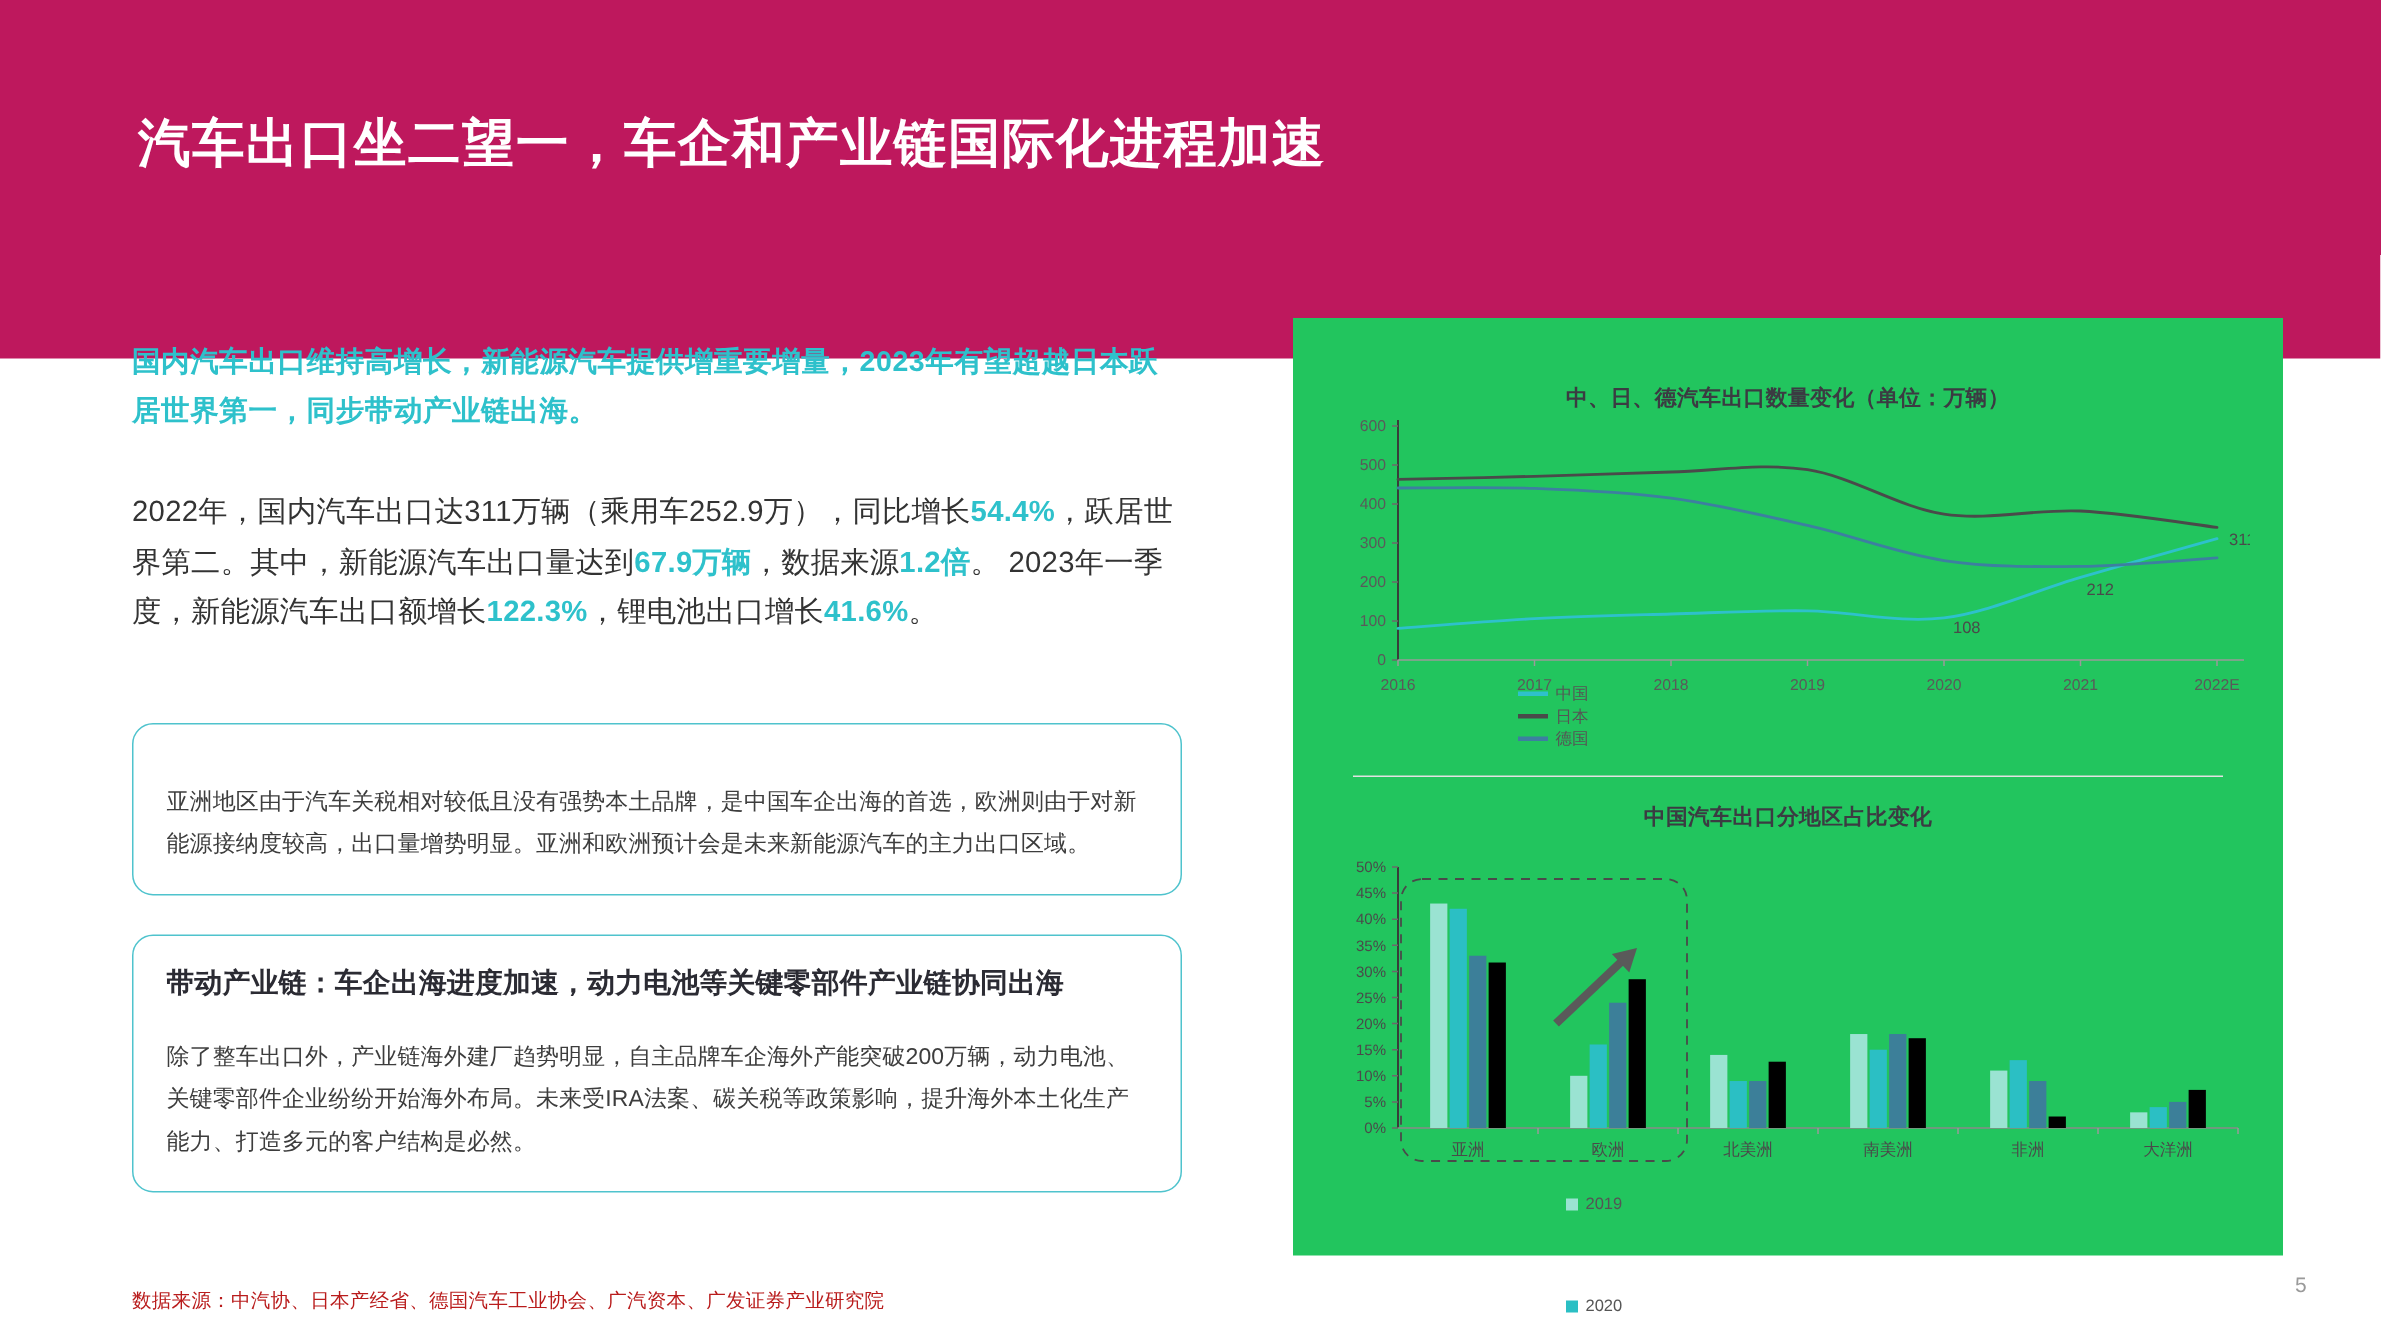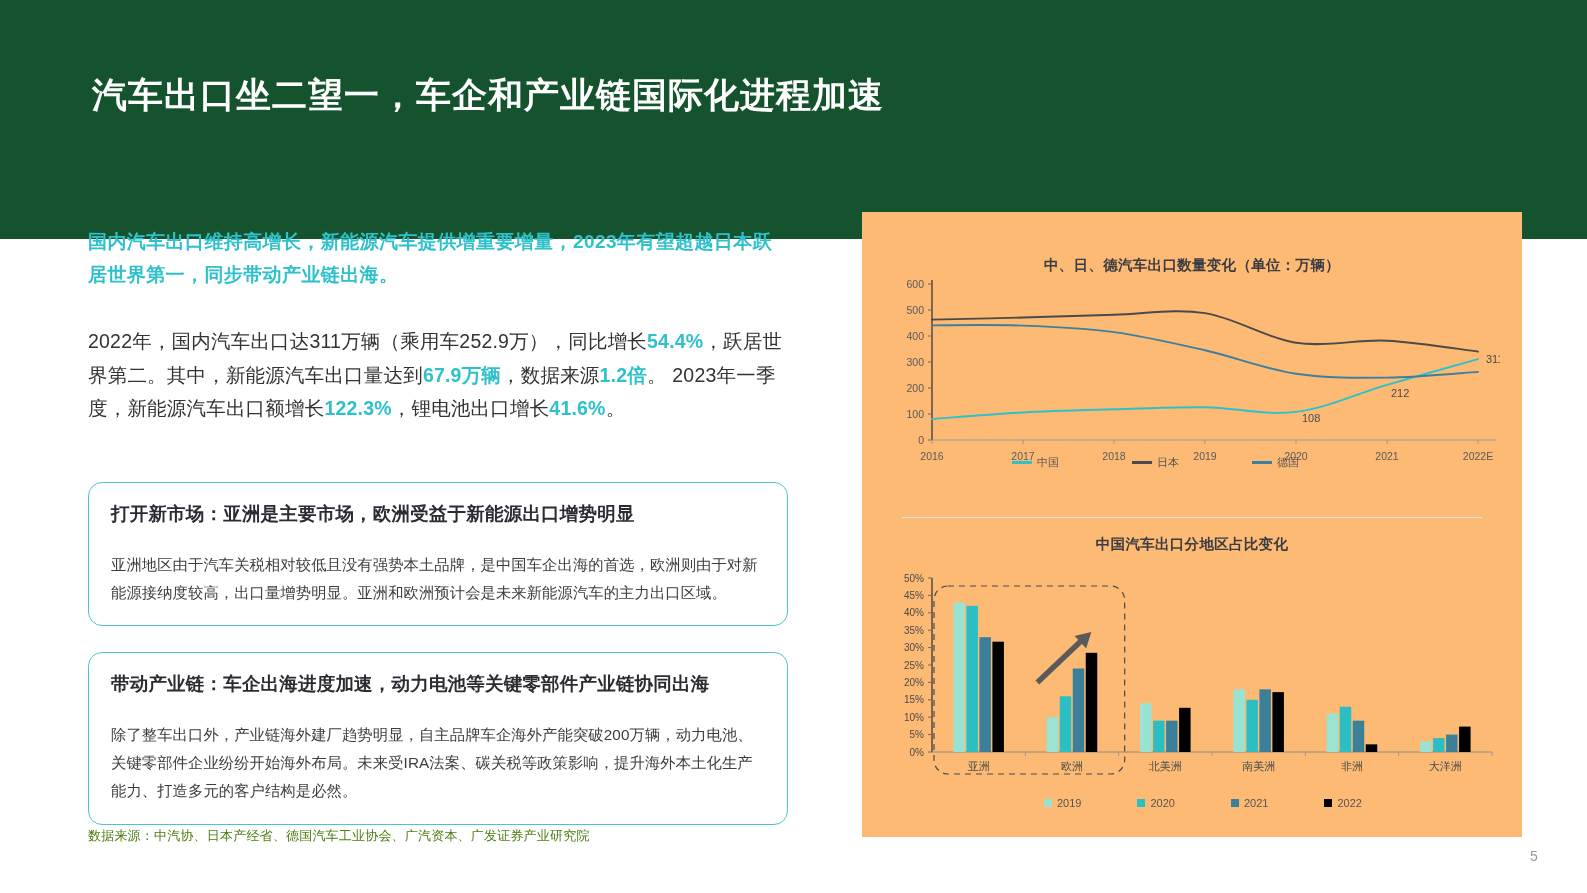--- a/index.html
+++ b/index.html
@@ -6,21 +6,21 @@
   html, body {
     width: 1587px; height: 893px;
     font-family: "Liberation Sans", "DejaVu Sans", sans-serif;
     background: #ffffff; overflow: hidden;
   }
   .slide { position: relative; width: 1587px; height: 893px; background: #ffffff; }
 
   
   .header-band {
     position: absolute; left: 0; top: 0; width: 1587px; height: 239px;
-    background: #14532d;
+    background: #be185d;
   }
   .header-title {
     position: absolute; left: 92px; top: 72px;
     font-size: 35px; font-weight: bold; color: #ffffff;
     letter-spacing: 1px; white-space: nowrap;
   }
 
   
   .left-col { position: absolute; left: 88px; top: 226px; width: 700px; }
 
@@ -46,33 +46,33 @@
     line-height: 1.6; letter-spacing: 0.2px;
   }
   .note-body {
     margin-top: 22px;
     font-size: 15.3px; color: #3d3d3d; line-height: 1.85;
     letter-spacing: 0.1px;
   }
   #note-1 { margin-top: 56px; }
 
   .source-note {
-    position: absolute; left: 88px; top: 827px;
-    font-size: 13px; color: #4d7c0f; letter-spacing: 0.2px;
+    position: absolute; left: 88px; top: 858px;
+    font-size: 13px; color: #b91c1c; letter-spacing: 0.2px;
   }
   .page-num {
     position: absolute; left: 1530px; top: 848px;
     font-size: 14px; color: #9a9a9a;
   }
 
   
   .right-panel {
     position: absolute; left: 862px; top: 212px;
     width: 660px; height: 625px;
-    background: #fdba74;
+    background: #22c55e;
   }
   .panel-divider {
     position: absolute; left: 40px; top: 305px; width: 580px; height: 1px;
     background: #e2e2e2;
   }
 
   .chart-title {
     position: absolute; width: 100%; text-align: center;
     font-size: 14.5px; font-weight: bold; color: #3b3b42;
     letter-spacing: 0.3px;
@@ -80,21 +80,21 @@
   #line-chart-title { top: 44px; }
   #bar-chart-title  { top: 323px; }
 
   
   .line-chart {
     position: absolute; left: 28px; top: 60px; width: 610px; height: 210px;
   }
   .line-chart svg { display: block; }
   .legend {
     position: absolute; display: flex; gap: 0px;
-    font-size: 11px; color: #555; align-items: center;
+    font-size: 11px; color: #555; align-items: center; flex-direction: column;
   }
   #line-legend { left: 150px; top: 243px; }
   #line-legend .lg-item { display: flex; align-items: center; gap: 5px; width: 120px; }
   .lg-line { display: inline-block; width: 20px; height: 2.4px; }
 
   
   .bar-chart {
     position: absolute; left: 18px; top: 358px; width: 625px; height: 215px;
   }
   .bar-chart svg { display: block; }
@@ -113,21 +113,20 @@
 
   <div class="left-col">
 
     <div class="lead-heading">国内汽车出口维持高增长，新能源汽车提供增重要增量，2023年有望超越日本跃居世界第一，同步带动产业链出海。</div>
 
     <div class="body-para">
       <span>2022年，国内汽车出口达311万辆（乘用车252.9万），同比增长</span><b>54.4%</b><span>，跃居世界第二。其中，新能源汽车出口量达到</span><b>67.9万辆</b><span>，数据来源</span><b>1.2倍</b><span>。 2023年一季度，新能源汽车出口额增长</span><b>122.3%</b><span>，锂电池出口增长</span><b>41.6%</b><span>。</span>
     </div>
 
     <div class="note-box" id="note-1">
-      <div class="note-title">打开新市场：亚洲是主要市场，欧洲受益于新能源出口增势明显</div>
       <div class="note-body">亚洲地区由于汽车关税相对较低且没有强势本土品牌，是中国车企出海的首选，欧洲则由于对新能源接纳度较高，出口量增势明显。亚洲和欧洲预计会是未来新能源汽车的主力出口区域。</div>
     </div>
 
     <div class="note-box" id="note-2">
       <div class="note-title">带动产业链：车企出海进度加速，动力电池等关键零部件产业链协同出海</div>
       <div class="note-body">除了整车出口外，产业链海外建厂趋势明显，自主品牌车企海外产能突破200万辆，动力电池、关键零部件企业纷纷开始海外布局。未来受IRA法案、碳关税等政策影响，提升海外本土化生产能力、打造多元的客户结构是必然。</div>
     </div>
 
   </div>
 

